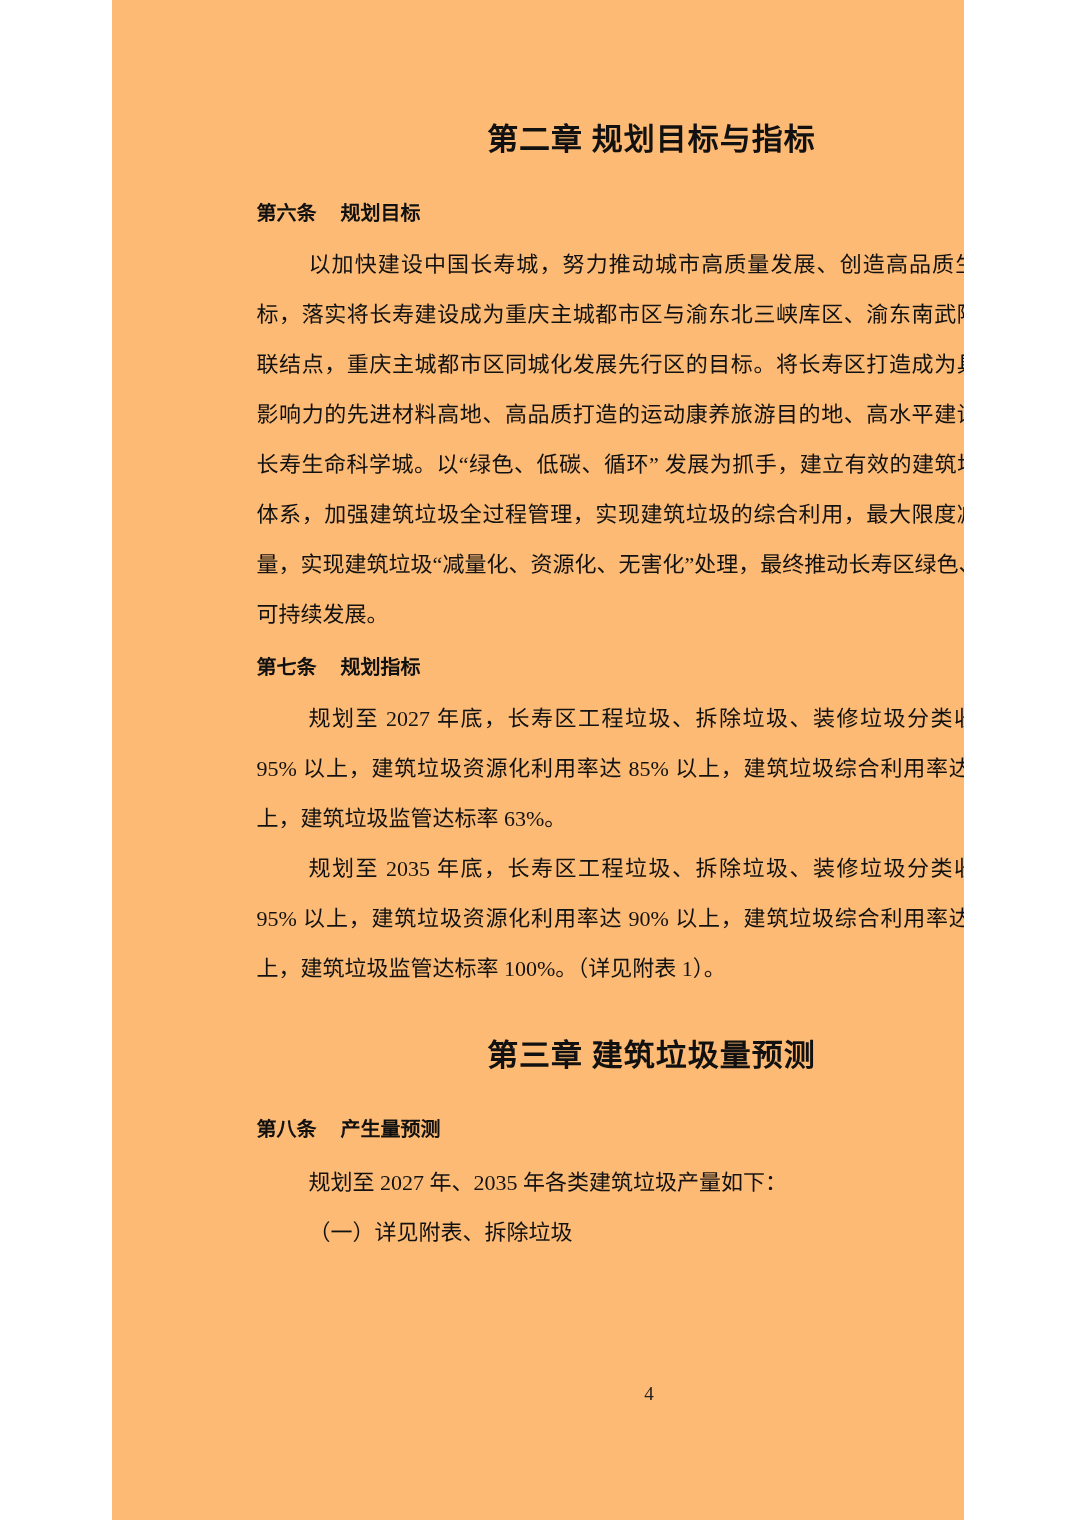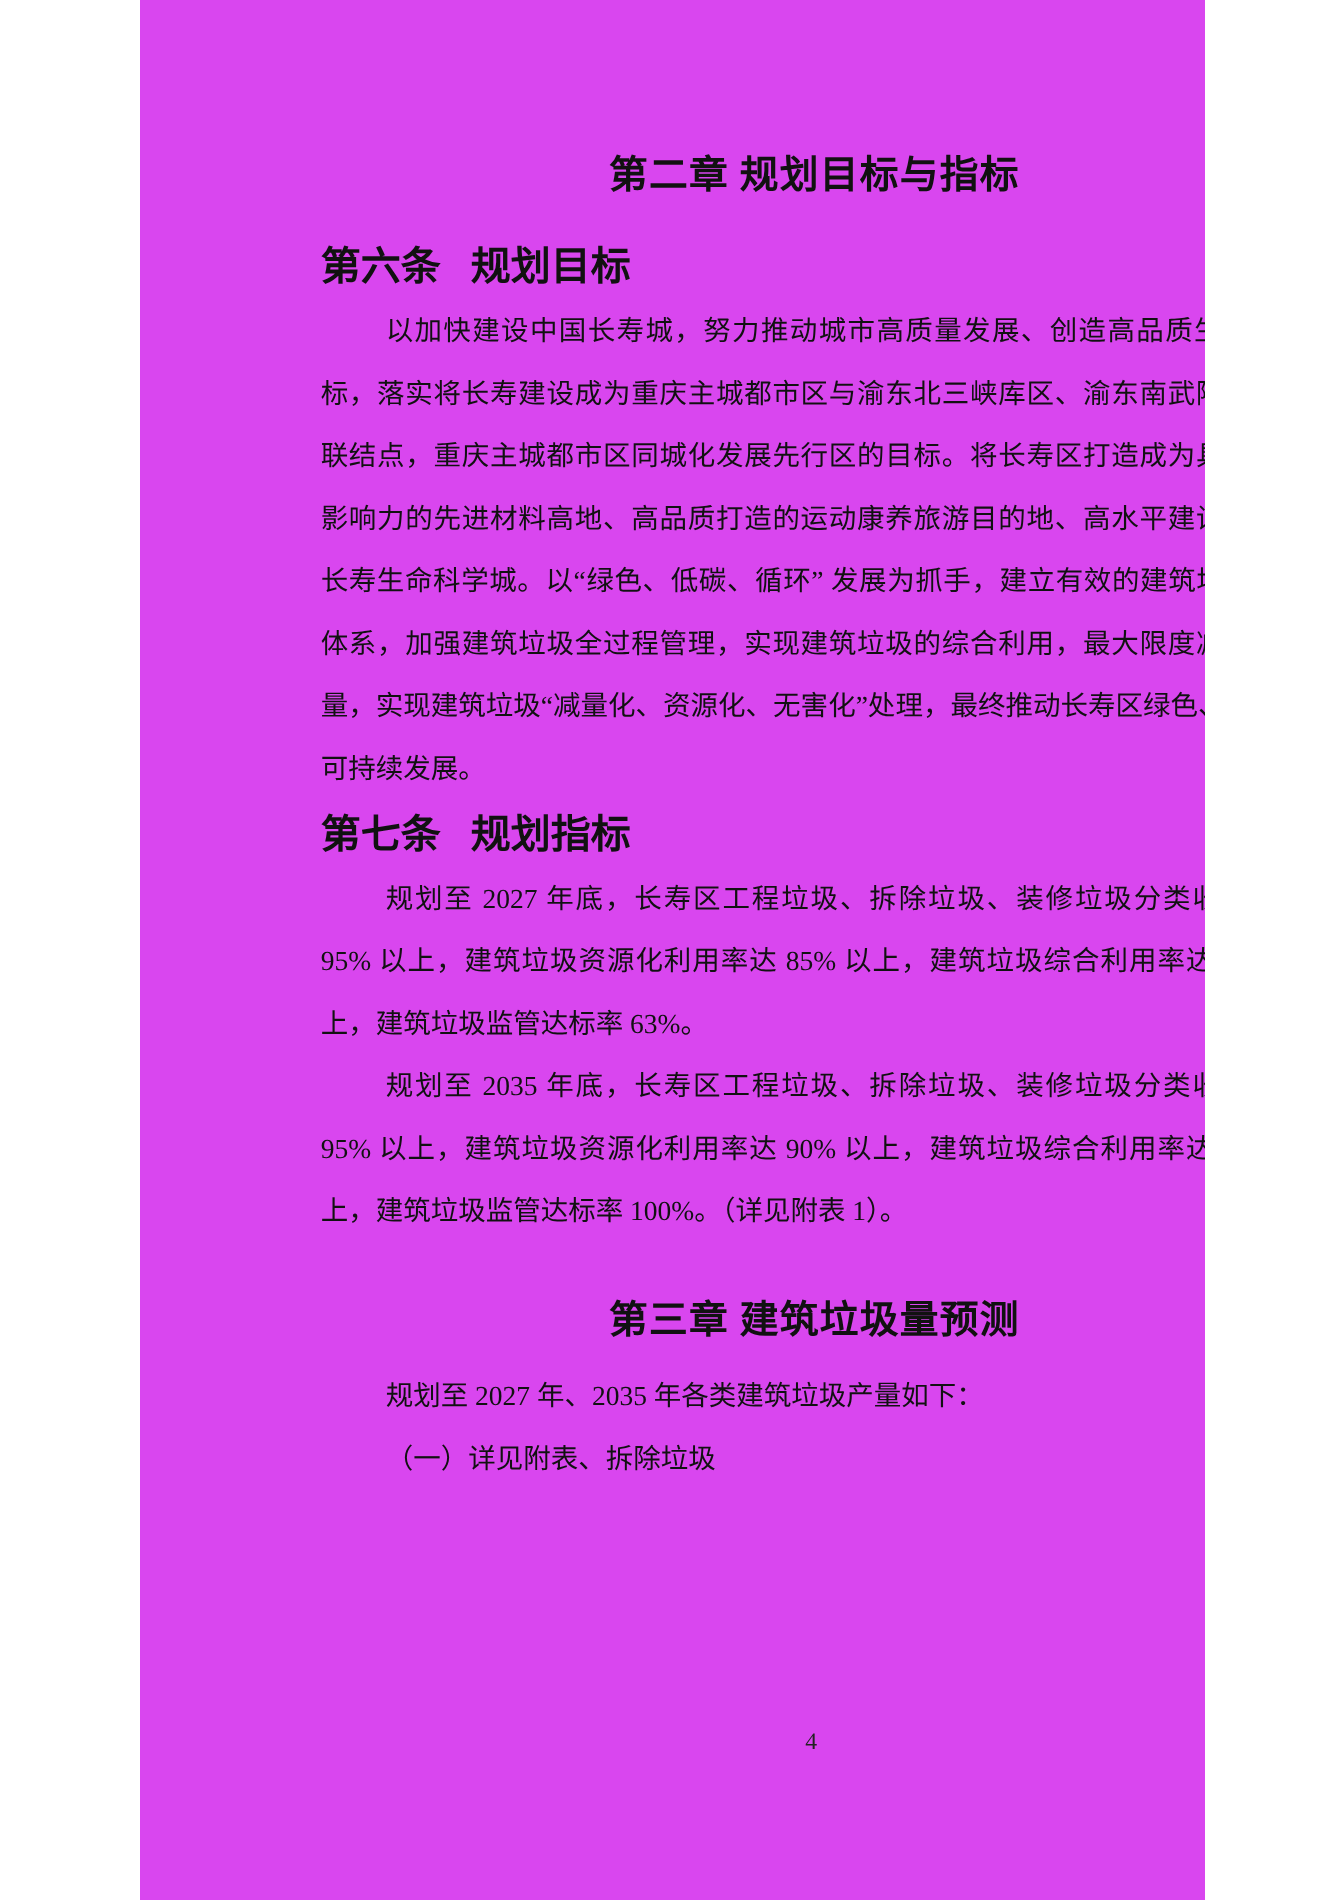--- a/index.html
+++ b/index.html
@@ -5,21 +5,21 @@
   html, body {
     margin: 0;
     padding: 0;
     background: #ffffff;
   }
   .page {
     position: relative;
     width: 852px;
     height: 1520px;
     margin: 0 auto;
-    background: #d946ef;
+    background: #fdba74;
     color: #111111;
     font-family: "Liberation Serif", "DejaVu Serif", serif;
     overflow: hidden;
   }
   .content {
     position: absolute;
     left: 145px;
     top: 0;
     width: 790px;
   }
@@ -31,21 +31,21 @@
     font-weight: 700;
     text-align: center;
     letter-spacing: 1px;
   }
   .chapter-title.second {
     padding-top: 0;
     margin-top: 40px;
   }
   .article-heading {
     margin: 36px 0 0 0;
-    font-size: 32px;
+    font-size: 20px;
     line-height: 30px;
     font-weight: 700;
     text-align: left;
   }
   .article-heading .article-num {
     margin-right: 24px;
   }
   .body-para {
     margin: 12px 0 0 0;
     font-size: 22px;
@@ -94,20 +94,23 @@
     <h2 class="article-heading heading-gap">
       <span class="article-num">第七条</span><span>规划指标</span>
     </h2>
 
     <p class="body-para">规划至 2027 年底，长寿区工程垃圾、拆除垃圾、装修垃圾分类收集率达 95% 以上，建筑垃圾资源化利用率达 85% 以上，建筑垃圾综合利用率达 85% 以上，建筑垃圾监管达标率 63%。</p>
 
     <p class="body-para no-gap">规划至 2035 年底，长寿区工程垃圾、拆除垃圾、装修垃圾分类收集率达 95% 以上，建筑垃圾资源化利用率达 90% 以上，建筑垃圾综合利用率达 90% 以上，建筑垃圾监管达标率 100%。（详见附表 1）。</p>
 
     <h1 class="chapter-title second">第三章 建筑垃圾量预测</h1>
 
+    <h2 class="article-heading">
+      <span class="article-num">第八条</span><span>产生量预测</span>
+    </h2>
 
     <p class="body-para single-line">规划至 2027 年、2035 年各类建筑垃圾产量如下：</p>
 
     <p class="body-para list-item">（一）详见附表、拆除垃圾</p>
 
   </div>
 
   <div class="page-number">4</div>
 </div>
 

